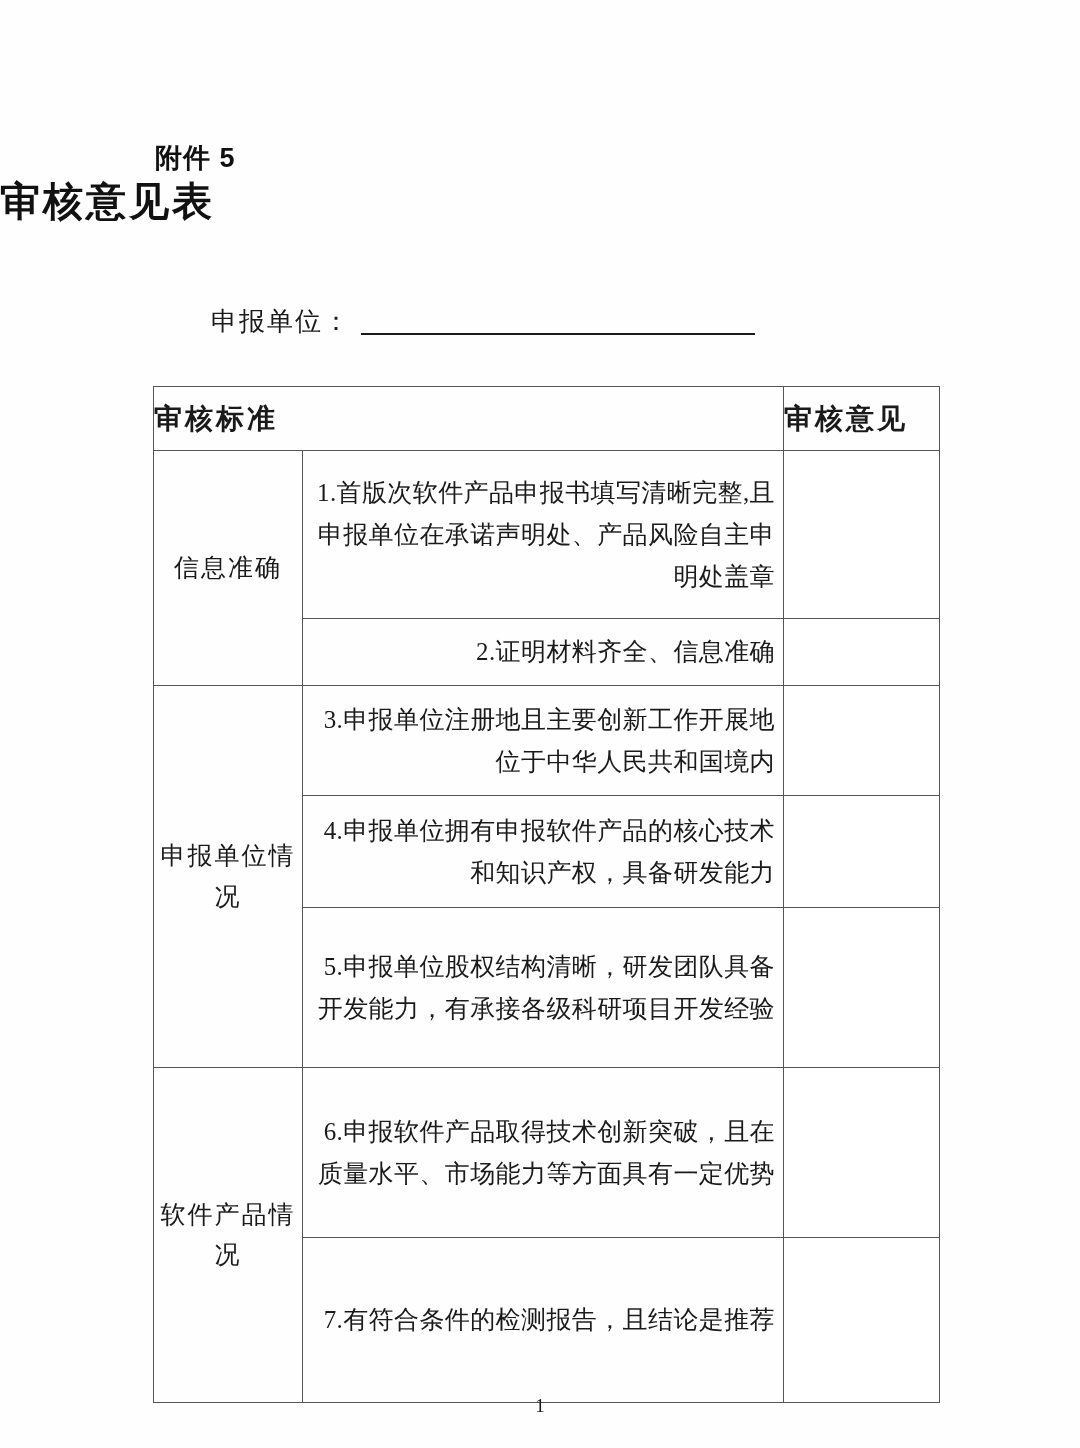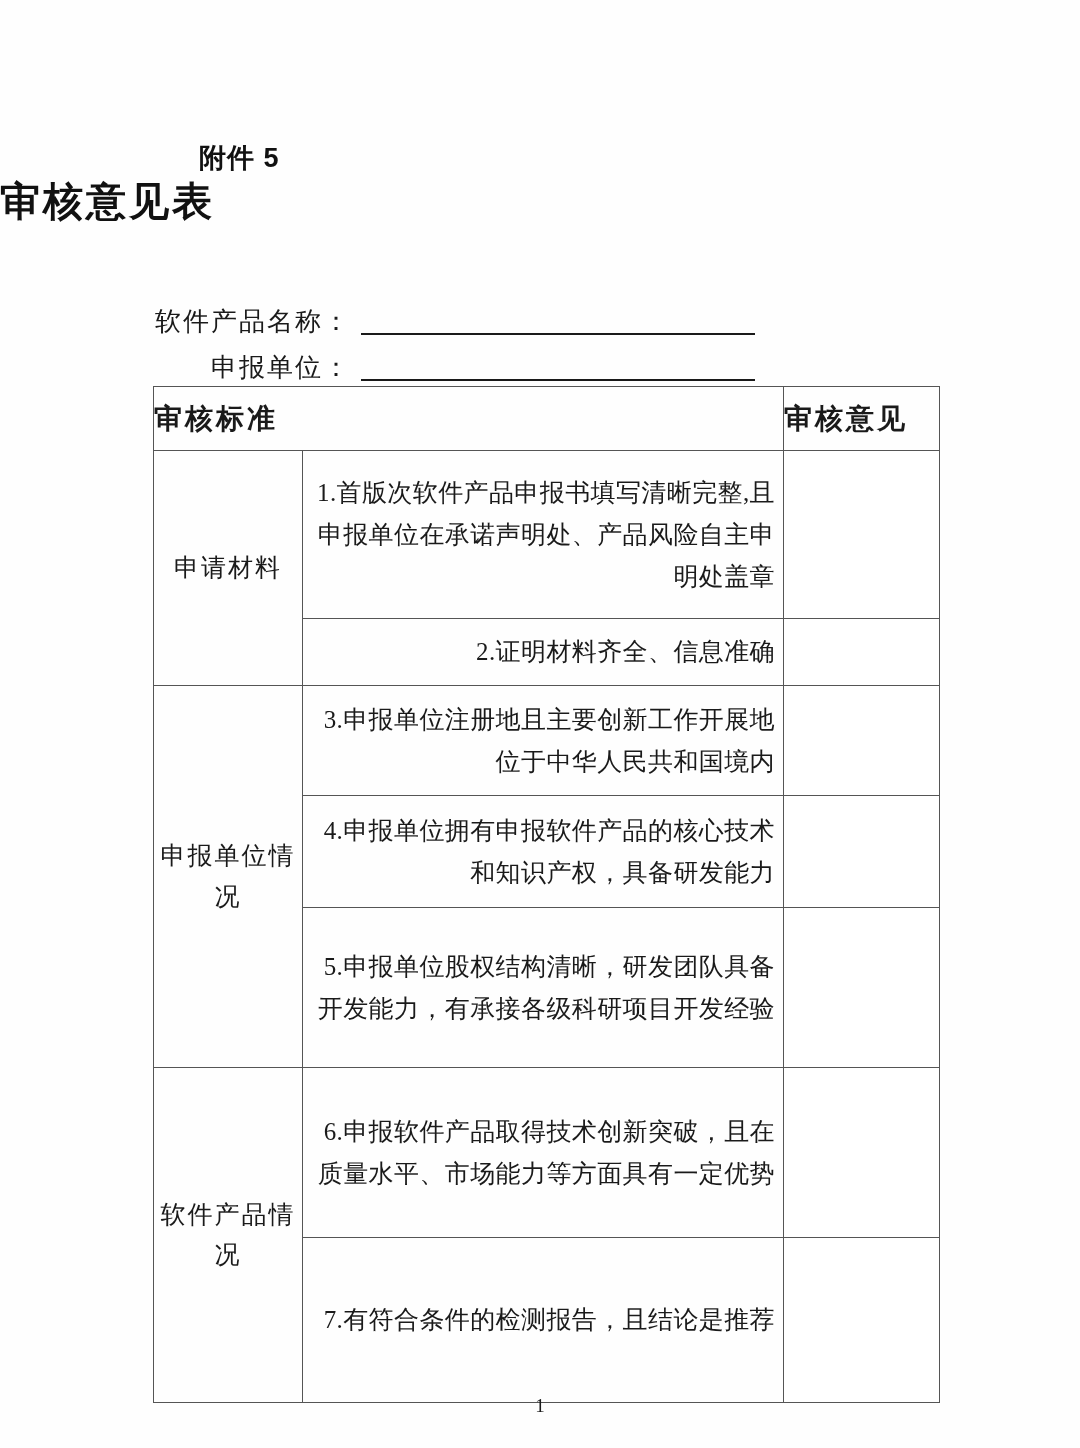--- a/index.html
+++ b/index.html
@@ -27,21 +27,20 @@
     position: absolute;
     left: 155px;
     top: 142px;
     font-family: "Liberation Sans", "DejaVu Sans", sans-serif;
     font-size: 27px;
     font-weight: 700;
     letter-spacing: 1px;
     color: #111;
     line-height: 1.2;
     white-space: nowrap;
-    margin-left: 44px;
   }
 
   
   .doc-title {
     position: absolute;
     left: 0;
     right: 0;
     top: 176px;
     text-align: left;
     font-family: "Liberation Sans", "DejaVu Sans", sans-serif;
@@ -158,24 +157,20 @@
 </head>
 <body>
 
 <div class="page">
 
   <div class="attachment-label">附件 5</div>
 
   <div class="doc-title">审核意见表</div>
 
   <div class="form-fields">
-    <div class="form-row">
-      <span class="form-label">软件产品名称：</span>
-      <span class="form-blank"></span>
-    </div>
     <div class="form-row indent">
       <span class="form-label">申报单位：</span>
       <span class="form-blank"></span>
     </div>
   </div>
 
   <table class="review-table">
     <colgroup>
       <col class="col-group">
       <col class="col-crit">
@@ -183,21 +178,21 @@
     </colgroup>
     <thead>
       <tr>
         <th class="head-cell" colspan="2">审核标准</th>
         <th class="head-cell">审核意见</th>
       </tr>
     </thead>
     <tbody>
 
       <tr class="r1">
-        <td class="group-cell" rowspan="2">申请材料</td>
+        <td class="group-cell" rowspan="2">信息准确</td>
         <td class="criteria-cell">1.首版次软件产品申报书填写清晰完整,且申报单位在承诺声明处、产品风险自主申明处盖章</td>
         <td class="opinion-cell"></td>
       </tr>
       <tr class="r2">
         <td class="criteria-cell">2.证明材料齐全、信息准确</td>
         <td class="opinion-cell"></td>
       </tr>
 
       <tr class="r3">
         <td class="group-cell" rowspan="3">申报单位情况</td>

